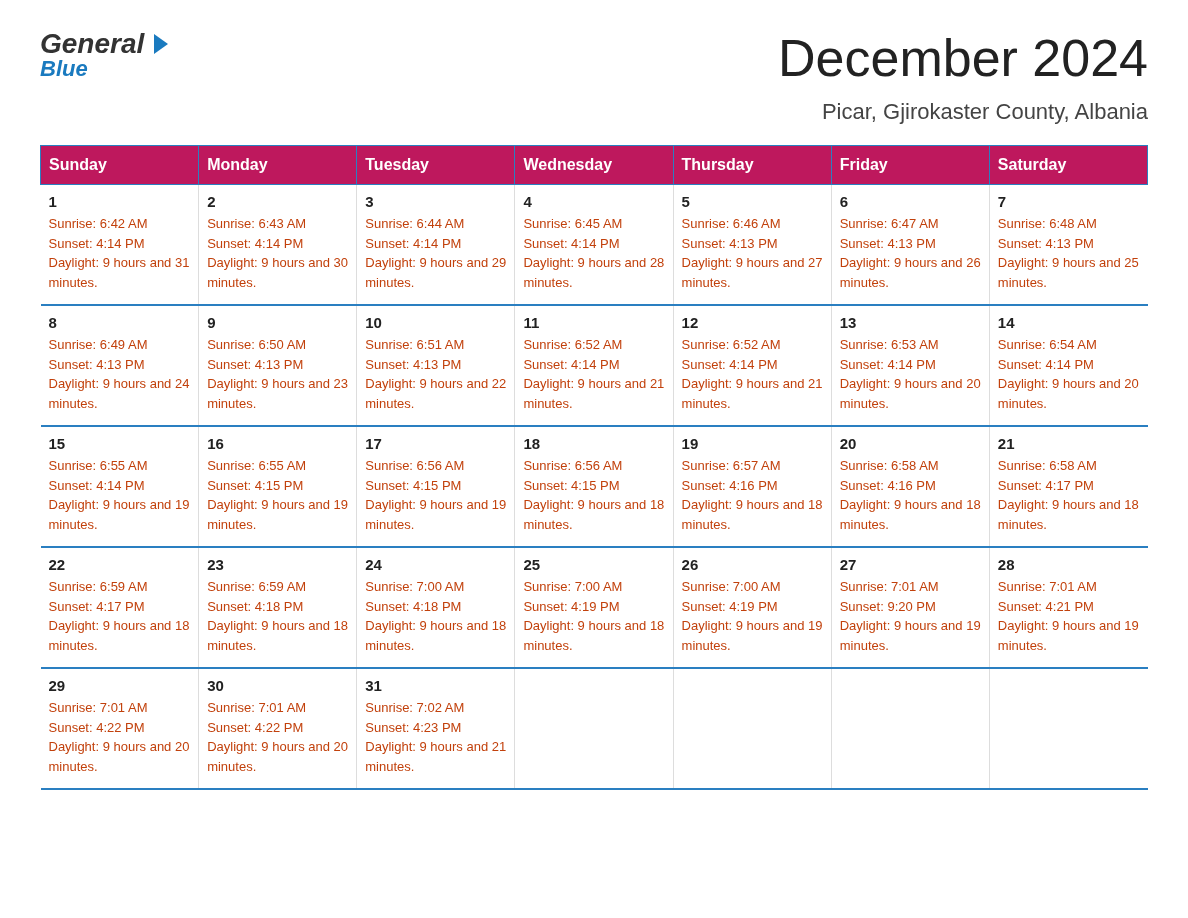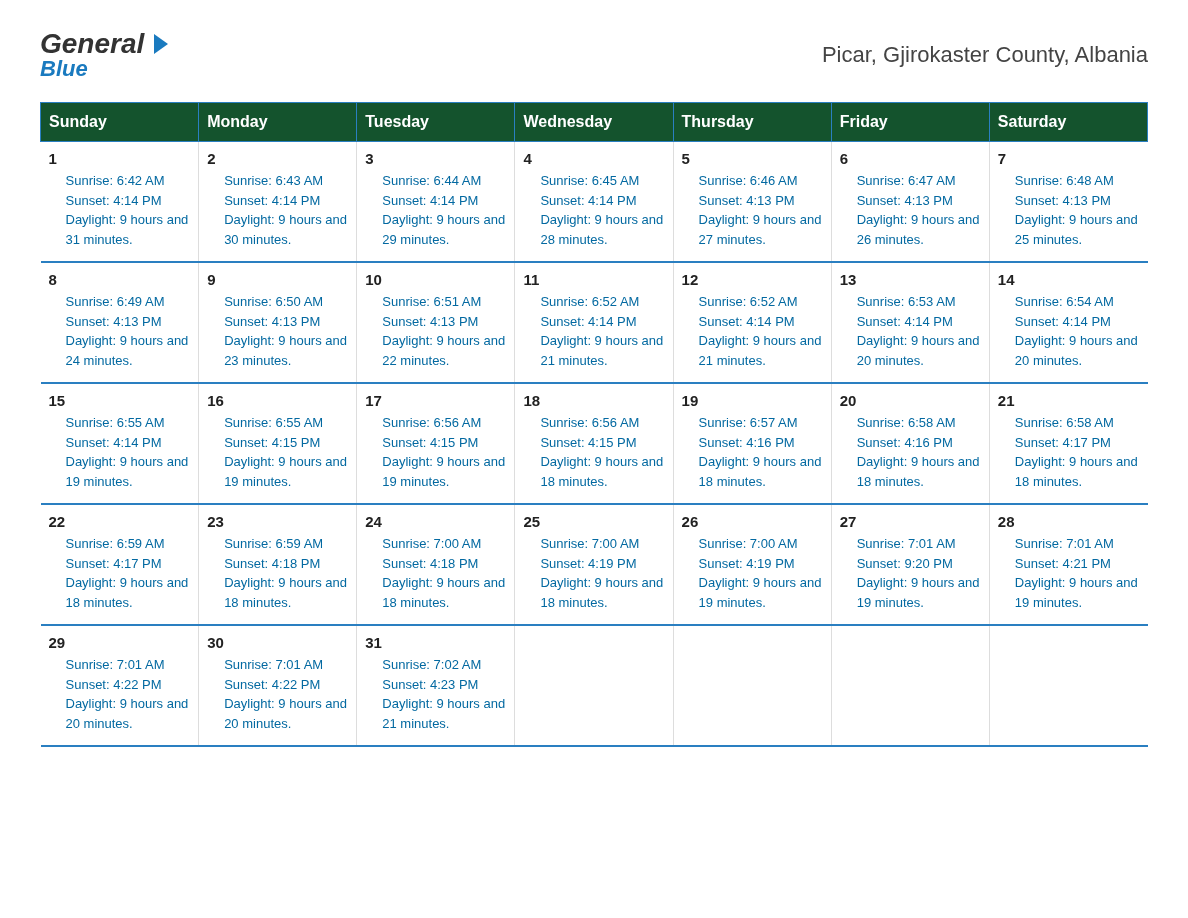--- a/index.html
+++ b/index.html
@@ -53,21 +53,21 @@
       font-weight: normal;
       color: #444;
       margin-top: 12px;
     }
     table {
       width: 100%;
       border-collapse: collapse;
       table-layout: fixed;
     }
     thead tr {
-      background-color: #14532d;
+      background-color: #be185d;
     }
     thead th {
       color: #fff;
       font-size: 16px;
       font-weight: bold;
       padding: 10px 8px;
       text-align: left;
       border: 1px solid #2a7fc1;
     }
     tbody tr {
@@ -85,39 +85,39 @@
       border-right: none;
     }
     .day-num {
       font-size: 15px;
       font-weight: bold;
       margin-bottom: 4px;
       display: block;
     }
     .day-info {
       font-size: 13px;
-      color: #0369a1;
+      color: #c2410c;
       line-height: 1.5;
-      margin-left: 17px;
     }
   </style>
 </head>
 <body>
 
 <div class="header">
   <div class="logo">
     <div class="logo-row">
       <span class="logo-text">General</span>
       <svg width="28" height="28" viewBox="0 0 28 28">
         <polygon points="10,4 24,14 10,24" fill="#1a7abf"></polygon>
       </svg>
     </div>
     <span class="logo-blue-line">Blue</span>
   </div>
   <div class="title-area">
+    <h1>December 2024</h1>
     <h2>Picar, Gjirokaster County, Albania</h2>
   </div>
 </div>
 
 <table>
   <thead>
     <tr>
     <th>Sunday</th>
         <th>Monday</th>
         <th>Tuesday</th>

